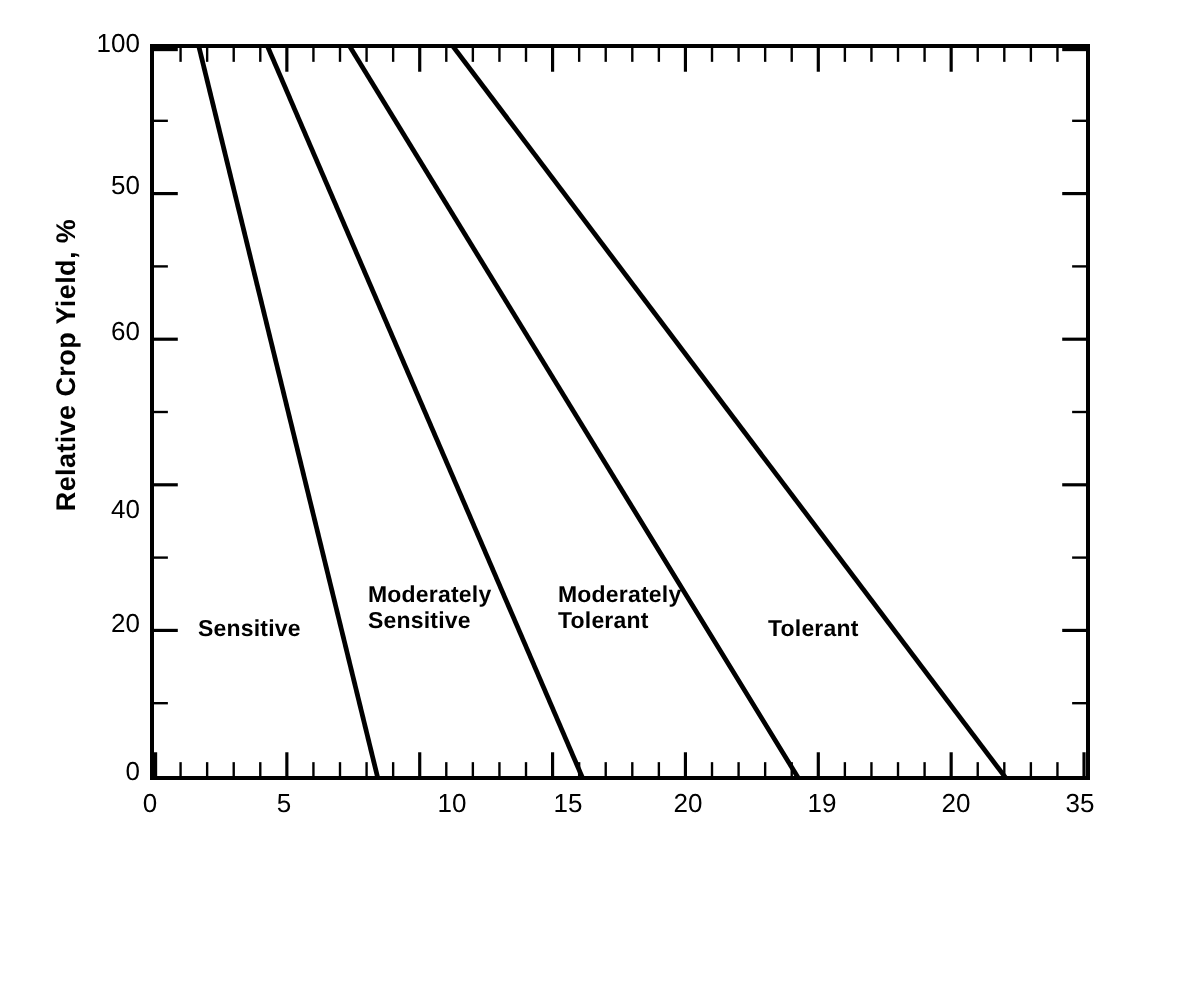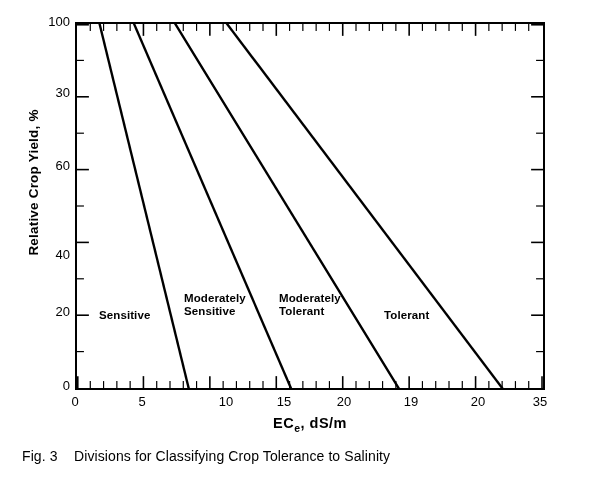--- a/index.html
+++ b/index.html
@@ -118,37 +118,36 @@
 </style>
 </head>
 <body>
 
 <div id="figure-root">
 
   <div id="ylabel">Relative Crop Yield, %</div>
 
   <div id="ytick-wrap">
     <div class="ytick-label" style="top: 15px;">100</div>
-    <div class="ytick-label" style="top: 86px;">30</div>
+    <div class="ytick-label" style="top: 86px;">50</div>
     <div class="ytick-label" style="top: 159px;">60</div>
     <div class="ytick-label" style="top: 232px; margin-top: 16px;">40</div>
     <div class="ytick-label" style="top: 305px;">20</div>
     <div class="ytick-label" style="top: 379px;">0</div>
   </div>
 
   <div class="xtick-label" style="left: 75px;">0</div>
   <div class="xtick-label" style="left: 142px;">5</div>
   <div class="xtick-label" style="left: 226px;">10</div>
   <div class="xtick-label" style="left: 284px;">15</div>
   <div class="xtick-label" style="left: 344px;">20</div>
   <div class="xtick-label" style="left: 411px;">19</div>
   <div class="xtick-label" style="left: 478px;">20</div>
   <div class="xtick-label" style="left: 540px;">35</div>
 
-  <div id="xlabel"><span>EC</span><span class="sub">e</span><span>, dS/m</span></div>
 
   <div id="plot-area">
     <svg id="svg-lines" viewBox="0 0 470 368" preserveAspectRatio="none">
 
       <g stroke="#000" stroke-width="1.6">
 
         <line x1="0.8" y1="368" x2="0.8" y2="356"></line>
         <line x1="67" y1="368" x2="67" y2="356"></line>
         <line x1="134" y1="368" x2="134" y2="356"></line>
         <line x1="201" y1="368" x2="201" y2="356"></line>
@@ -261,17 +260,14 @@
     </svg>
 
     <div class="annot" style="left: 22px; top: 285px;">Sensitive</div>
     <div class="annot" style="left: 107px; top: 268px;">Moderately
 Sensitive</div>
     <div class="annot" style="left: 202px; top: 268px;">Moderately
 Tolerant</div>
     <div class="annot" style="left: 307px; top: 285px;">Tolerant</div>
   </div>
 
-  <div id="caption">
-    <span class="fig-no">Fig.  3</span><span>Divisions for Classifying Crop Tolerance to Salinity</span>
-  </div>
 
 </div>
 
 </body></html>

